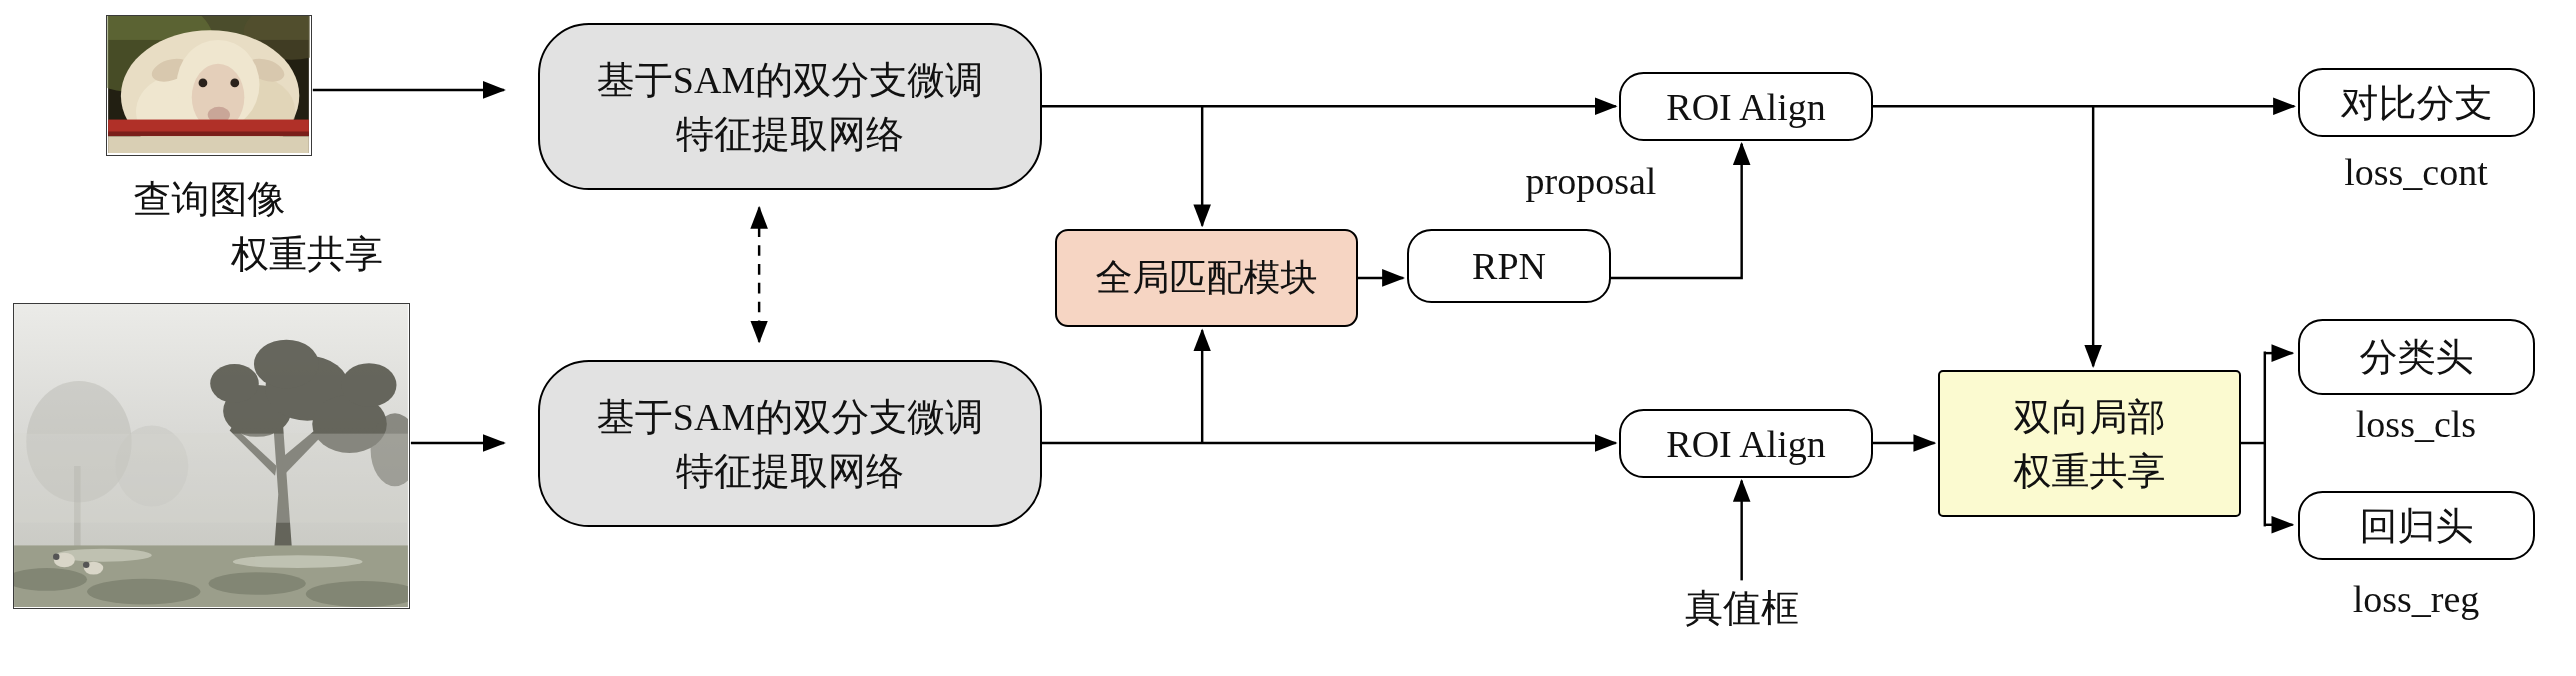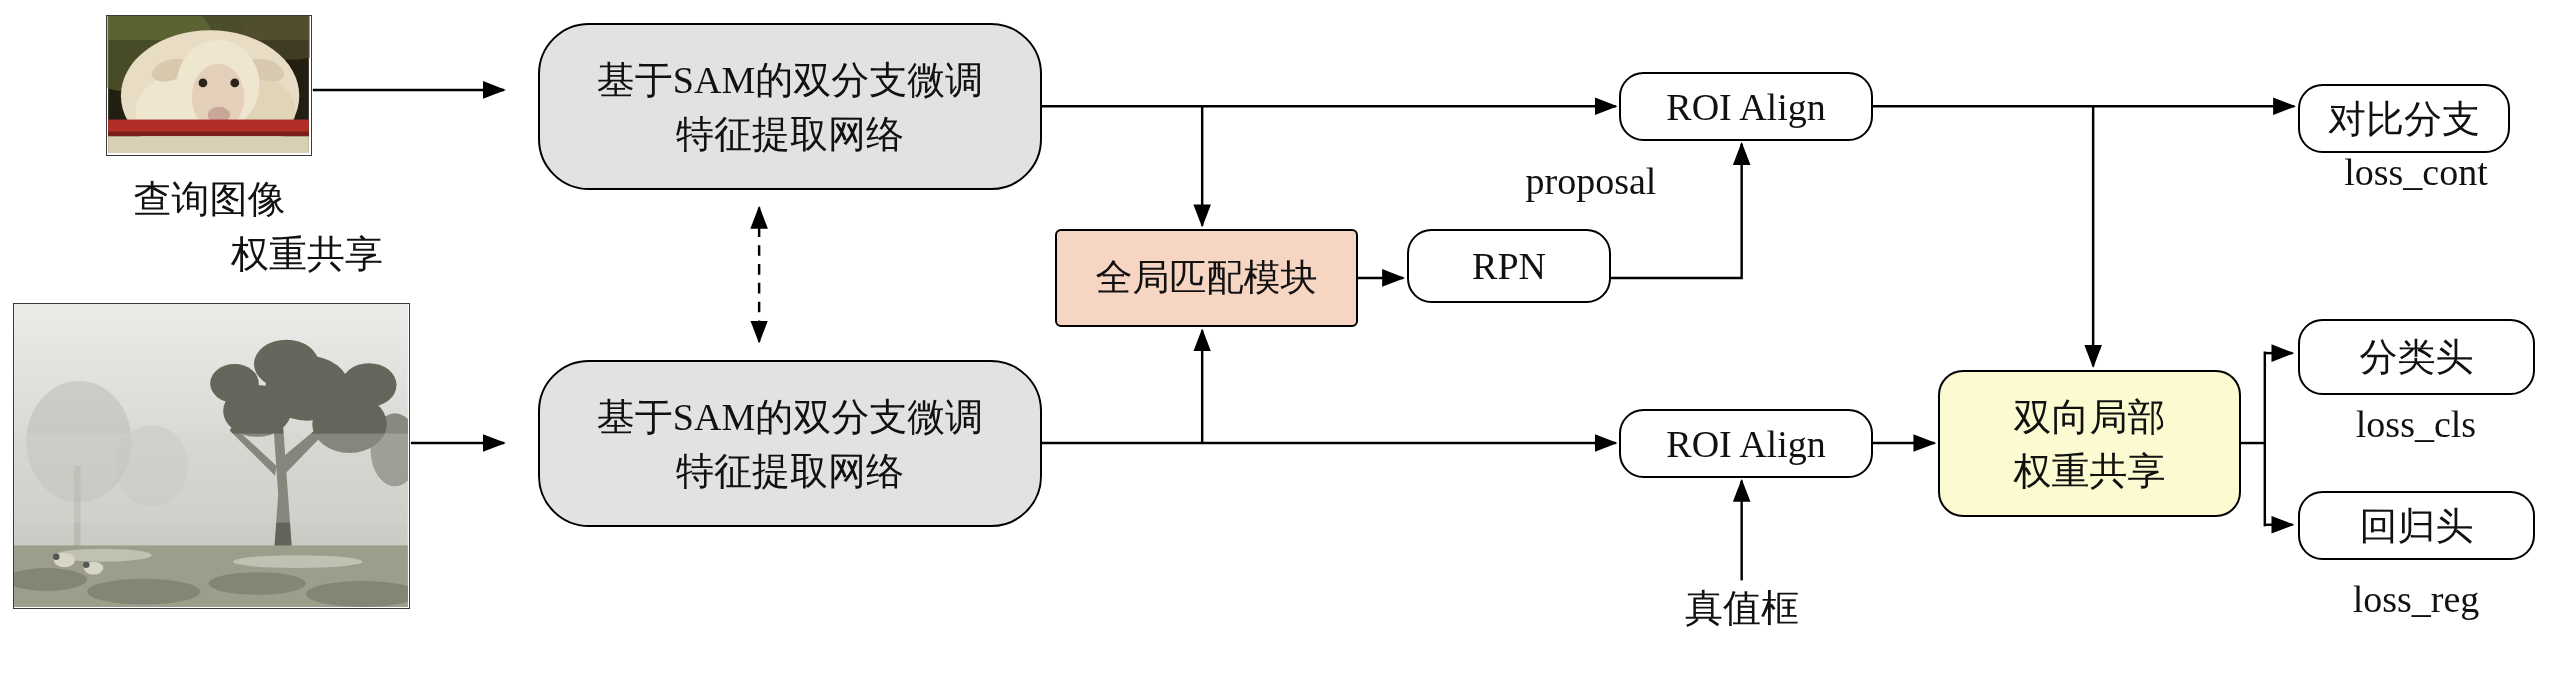--- a/index.html
+++ b/index.html
@@ -18,22 +18,22 @@
     border:2.5px solid #000;
     display:flex;
     flex-direction:column;
     align-items:center;
     justify-content:center;
     text-align:center;
     background:#fff;
   }
   .node .line{line-height:54px;white-space:nowrap;}
   .backbone{background:#e2e2e2;border-radius:51px;font-size:38px;margin-left:31px;}
-  .pinkbox{background:#f6d5c3;border-radius:6px;font-size:37px;}
-  .yellowbox{background:#fbfad0;border-radius:25px;font-size:38px;}
+  .pinkbox{background:#f6d5c3;border-radius:13px;font-size:37px;}
+  .yellowbox{background:#fbfad0;border-radius:5px;font-size:38px;}
   .whitebox{background:#ffffff;border-radius:24.5px;font-size:38px;}
   .label{
     position:absolute;
     text-align:center;
     font-size:38px;
     line-height:44px;
     white-space:nowrap;
   }
   .photo{
     position:absolute;
@@ -189,21 +189,21 @@
     <div class="line">ROI Align</div>
   </div>
 
   <div class="label" style="left:1599px;top:586px;width:286px">真值框</div>
 
   <div class="node yellowbox" style="left:1938px;top:370px;width:303px;height:147px">
     <div class="line">双向局部</div>
     <div class="line">权重共享</div>
   </div>
 
-  <div class="node whitebox" style="left:2298px;top:84px;width:212px;height:69px">
+  <div class="node whitebox" style="left:2298px;top:68px;width:237px;height:69px">
     <div class="line">对比分支</div>
   </div>
   <div class="label" style="left:2273px;top:150px;width:286px">loss_cont</div>
 
   <div class="node whitebox" style="left:2298px;top:319px;width:237px;height:76px">
     <div class="line">分类头</div>
   </div>
   <div class="label" style="left:2273px;top:402px;width:286px">loss_cls</div>
 
   <div class="node whitebox" style="left:2298px;top:491px;width:237px;height:69px">

